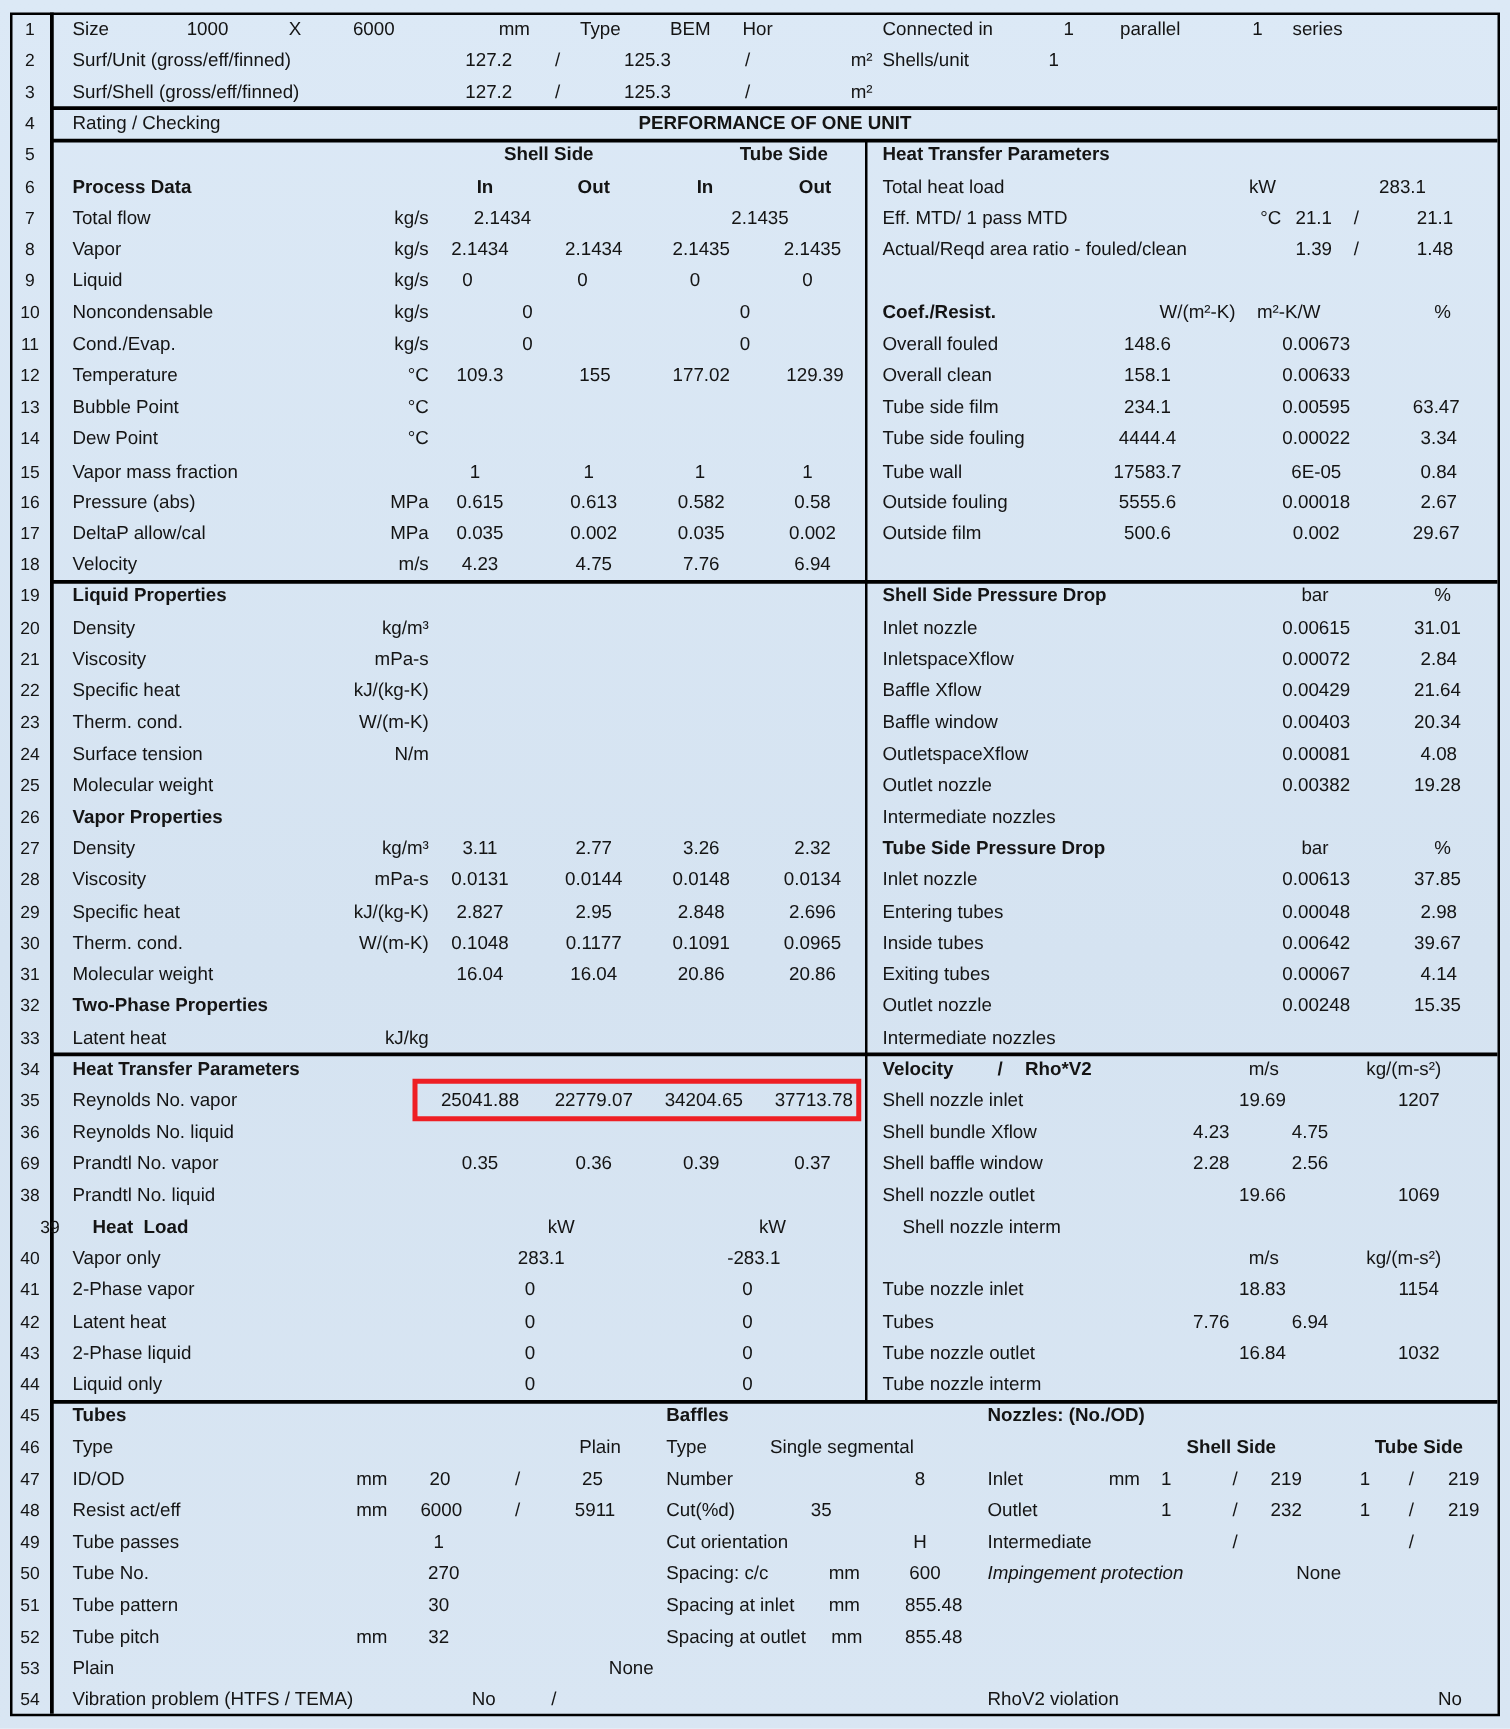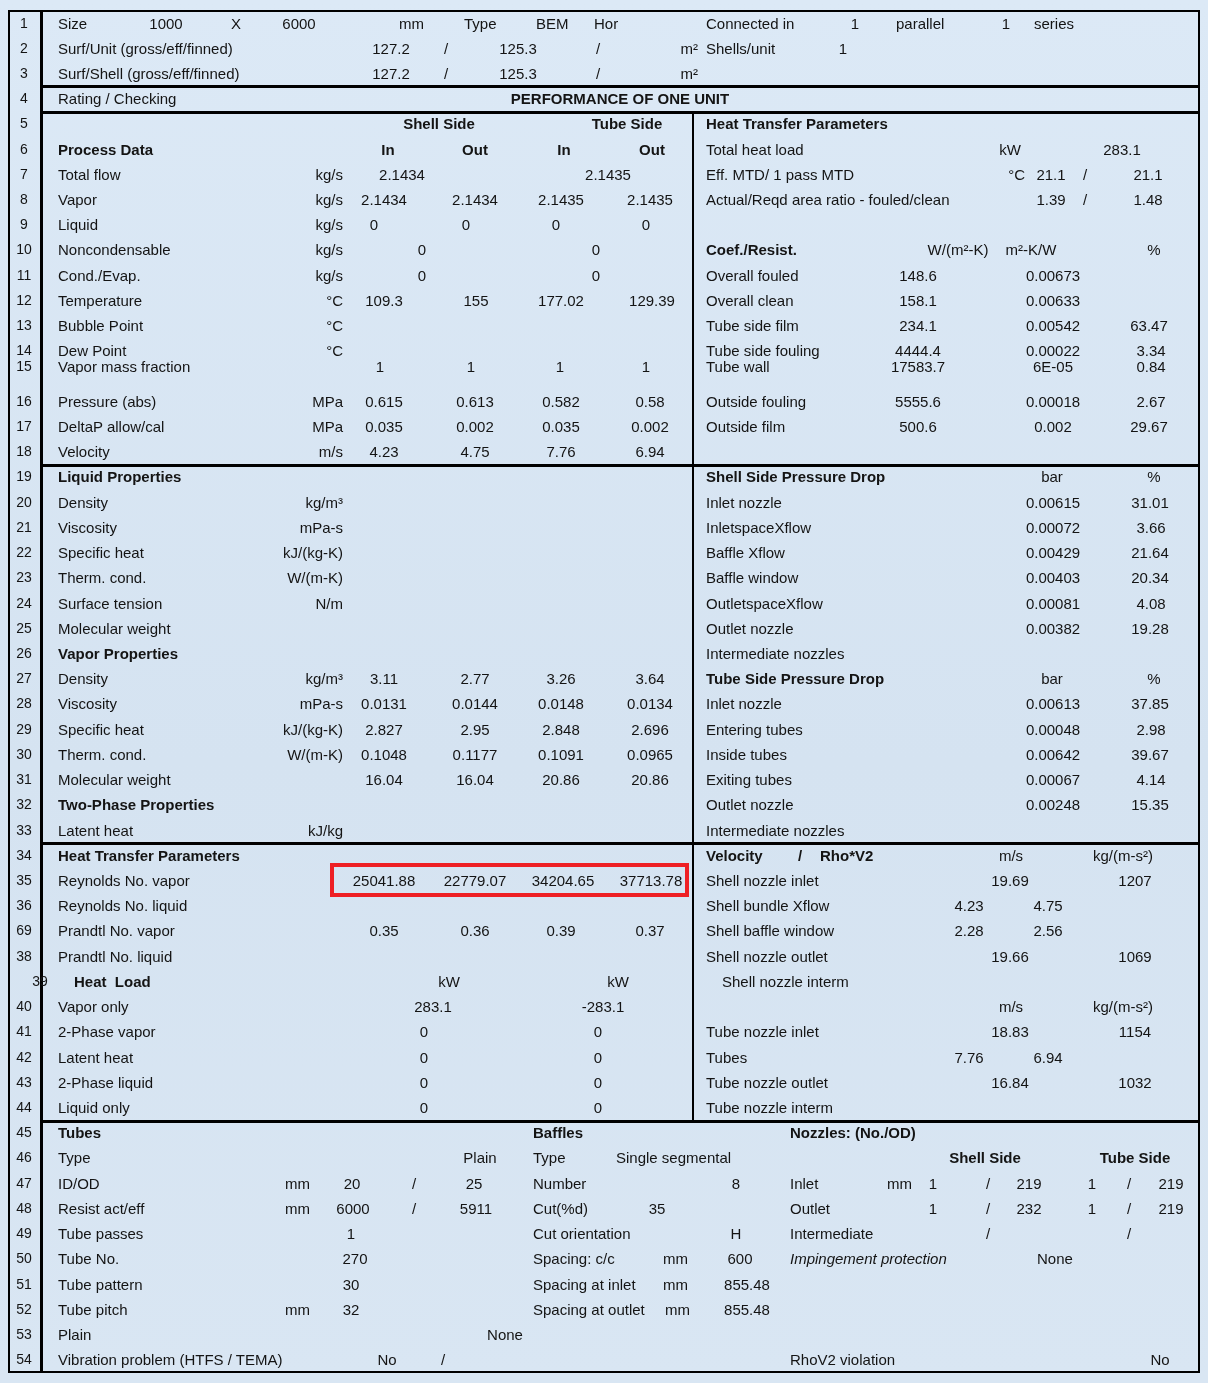--- a/index.html
+++ b/index.html
@@ -166,33 +166,33 @@
       <span class="cell l" style="left: 706px;">Overall clean</span>
       <span class="cell c" style="left: 918px;">158.1</span>
       <span class="cell c" style="left: 1053px;">0.00633</span>
     </div>
     <div class="row" style="top: 313.14px;">
       <span class="rownum">13</span>
       <span class="cell l" style="left: 58px;">Bubble Point</span>
       <span class="cell r" style="left: 343px;">°C</span>
       <span class="cell l" style="left: 706px;">Tube side film</span>
       <span class="cell c" style="left: 918px;">234.1</span>
-      <span class="cell c" style="left: 1053px;">0.00542</span>
+      <span class="cell c" style="left: 1053px;">0.00595</span>
       <span class="cell c" style="left: 1149px;">63.47</span>
     </div>
     <div class="row" style="top: 338.36px;">
       <span class="rownum">14</span>
       <span class="cell l" style="left: 58px;">Dew Point</span>
       <span class="cell r" style="left: 343px;">°C</span>
       <span class="cell l" style="left: 706px;">Tube side fouling</span>
       <span class="cell c" style="left: 918px;">4444.4</span>
       <span class="cell c" style="left: 1053px;">0.00022</span>
       <span class="cell c" style="left: 1151px;">3.34</span>
     </div>
-    <div class="row" style="top: 354px;">
+    <div class="row" style="top: 365px;">
       <span class="rownum">15</span>
       <span class="cell l" style="left: 58px;">Vapor mass fraction</span>
       <span class="cell c" style="left: 380px;">1</span>
       <span class="cell c" style="left: 471px;">1</span>
       <span class="cell c" style="left: 560px;">1</span>
       <span class="cell c" style="left: 646px;">1</span>
       <span class="cell l" style="left: 706px;">Tube wall</span>
       <span class="cell c" style="left: 918px;">17583.7</span>
       <span class="cell c" style="left: 1053px;">6E-05</span>
       <span class="cell c" style="left: 1151px;">0.84</span>
@@ -246,21 +246,21 @@
       <span class="cell l" style="left: 706px;">Inlet nozzle</span>
       <span class="cell c" style="left: 1053px;">0.00615</span>
       <span class="cell c" style="left: 1150px;">31.01</span>
     </div>
     <div class="row" style="top: 514.9px;">
       <span class="rownum">21</span>
       <span class="cell l" style="left: 58px;">Viscosity</span>
       <span class="cell r" style="left: 343px;">mPa-s</span>
       <span class="cell l" style="left: 706px;">InletspaceXflow</span>
       <span class="cell c" style="left: 1053px;">0.00072</span>
-      <span class="cell c" style="left: 1151px;">3.66</span>
+      <span class="cell c" style="left: 1151px;">2.84</span>
     </div>
     <div class="row" style="top: 540.12px;">
       <span class="rownum">22</span>
       <span class="cell l" style="left: 58px;">Specific heat</span>
       <span class="cell r" style="left: 343px;">kJ/(kg-K)</span>
       <span class="cell l" style="left: 706px;">Baffle Xflow</span>
       <span class="cell c" style="left: 1053px;">0.00429</span>
       <span class="cell c" style="left: 1150px;">21.64</span>
     </div>
     <div class="row" style="top: 565.34px;">
@@ -291,21 +291,21 @@
       <span class="cell l b" style="left: 58px;">Vapor Properties</span>
       <span class="cell l" style="left: 706px;">Intermediate nozzles</span>
     </div>
     <div class="row" style="top: 666.22px;">
       <span class="rownum">27</span>
       <span class="cell l" style="left: 58px;">Density</span>
       <span class="cell r" style="left: 343px;">kg/m³</span>
       <span class="cell c" style="left: 384px;">3.11</span>
       <span class="cell c" style="left: 475px;">2.77</span>
       <span class="cell c" style="left: 561px;">3.26</span>
-      <span class="cell c" style="left: 650px;">3.64</span>
+      <span class="cell c" style="left: 650px;">2.32</span>
       <span class="cell l b" style="left: 706px;">Tube Side Pressure Drop</span>
       <span class="cell c" style="left: 1052px;">bar</span>
       <span class="cell c" style="left: 1154px;">%</span>
     </div>
     <div class="row" style="top: 691.44px;">
       <span class="rownum">28</span>
       <span class="cell l" style="left: 58px;">Viscosity</span>
       <span class="cell r" style="left: 343px;">mPa-s</span>
       <span class="cell c" style="left: 384px;">0.0131</span>
       <span class="cell c" style="left: 475px;">0.0144</span>

